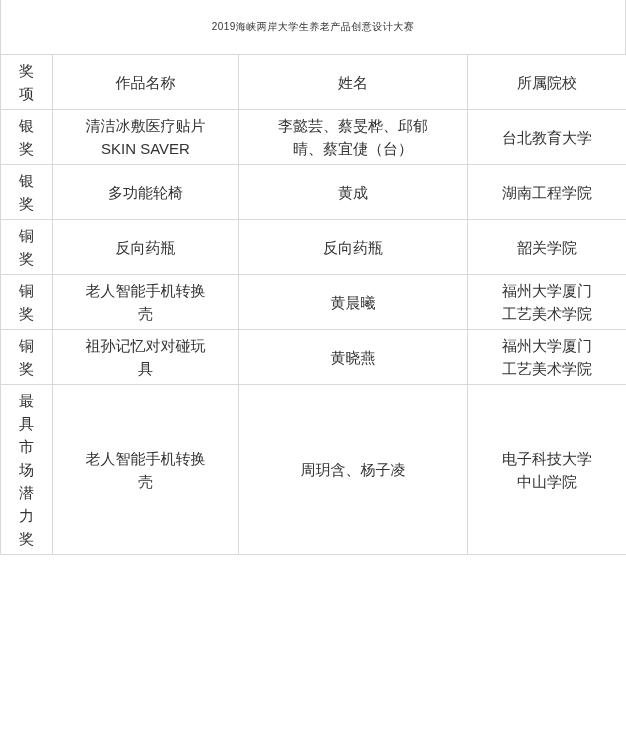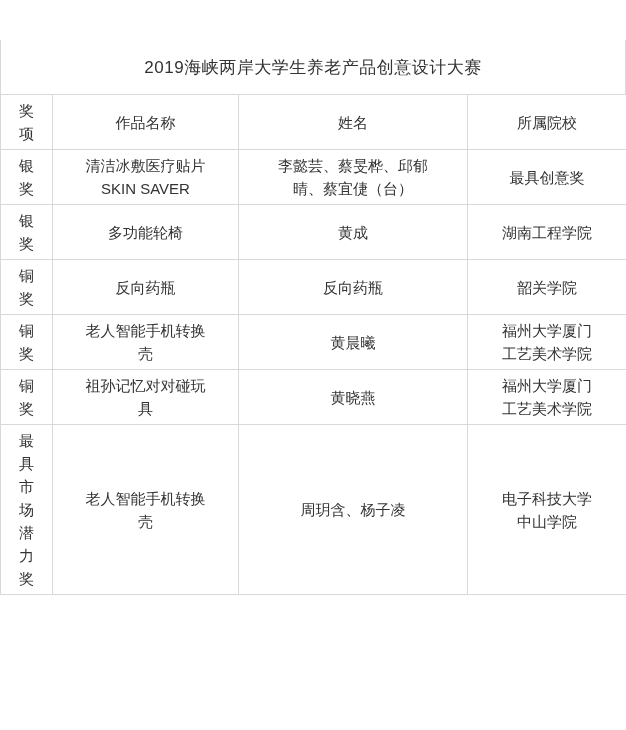--- a/index.html
+++ b/index.html
@@ -18,23 +18,22 @@
     background: #ffffff;
   }
   .doc-title {
     height: 54px;
     box-sizing: border-box;
     border-left: 1px solid #d9d9d9;
     border-right: 1px solid #d9d9d9;
     display: flex;
     align-items: center;
     justify-content: center;
-    font-size: 17px;
+    font-size: 10px;
     letter-spacing: 0.5px;
-    margin-top: 40px;
   }
   table.award-table {
     width: 100%;
     border-collapse: collapse;
     table-layout: fixed;
   }
   .award-table col.c-award  { width: 52px; }
   .award-table col.c-work   { width: 186px; }
   .award-table col.c-names  { width: 229px; }
   .award-table col.c-school { width: 159px; }
@@ -86,21 +85,21 @@
         <th>所属院校</th>
       </tr>
     </thead>
     <tbody>
       <tr>
         <td class="award-col">
             <div class="stacked">银奖</div>
           </td>
         <td>清洁冰敷医疗贴片 SKIN SAVER</td>
         <td>李懿芸、蔡旻桦、邱郁晴、蔡宜倢（台）</td>
-        <td>最具创意奖</td>
+        <td>台北教育大学</td>
       </tr>
       <tr>
         <td class="award-col">
             <div class="stacked">银奖</div>
           </td>
         <td>多功能轮椅</td>
         <td>黄成</td>
         <td>湖南工程学院</td>
       </tr>
       <tr>

